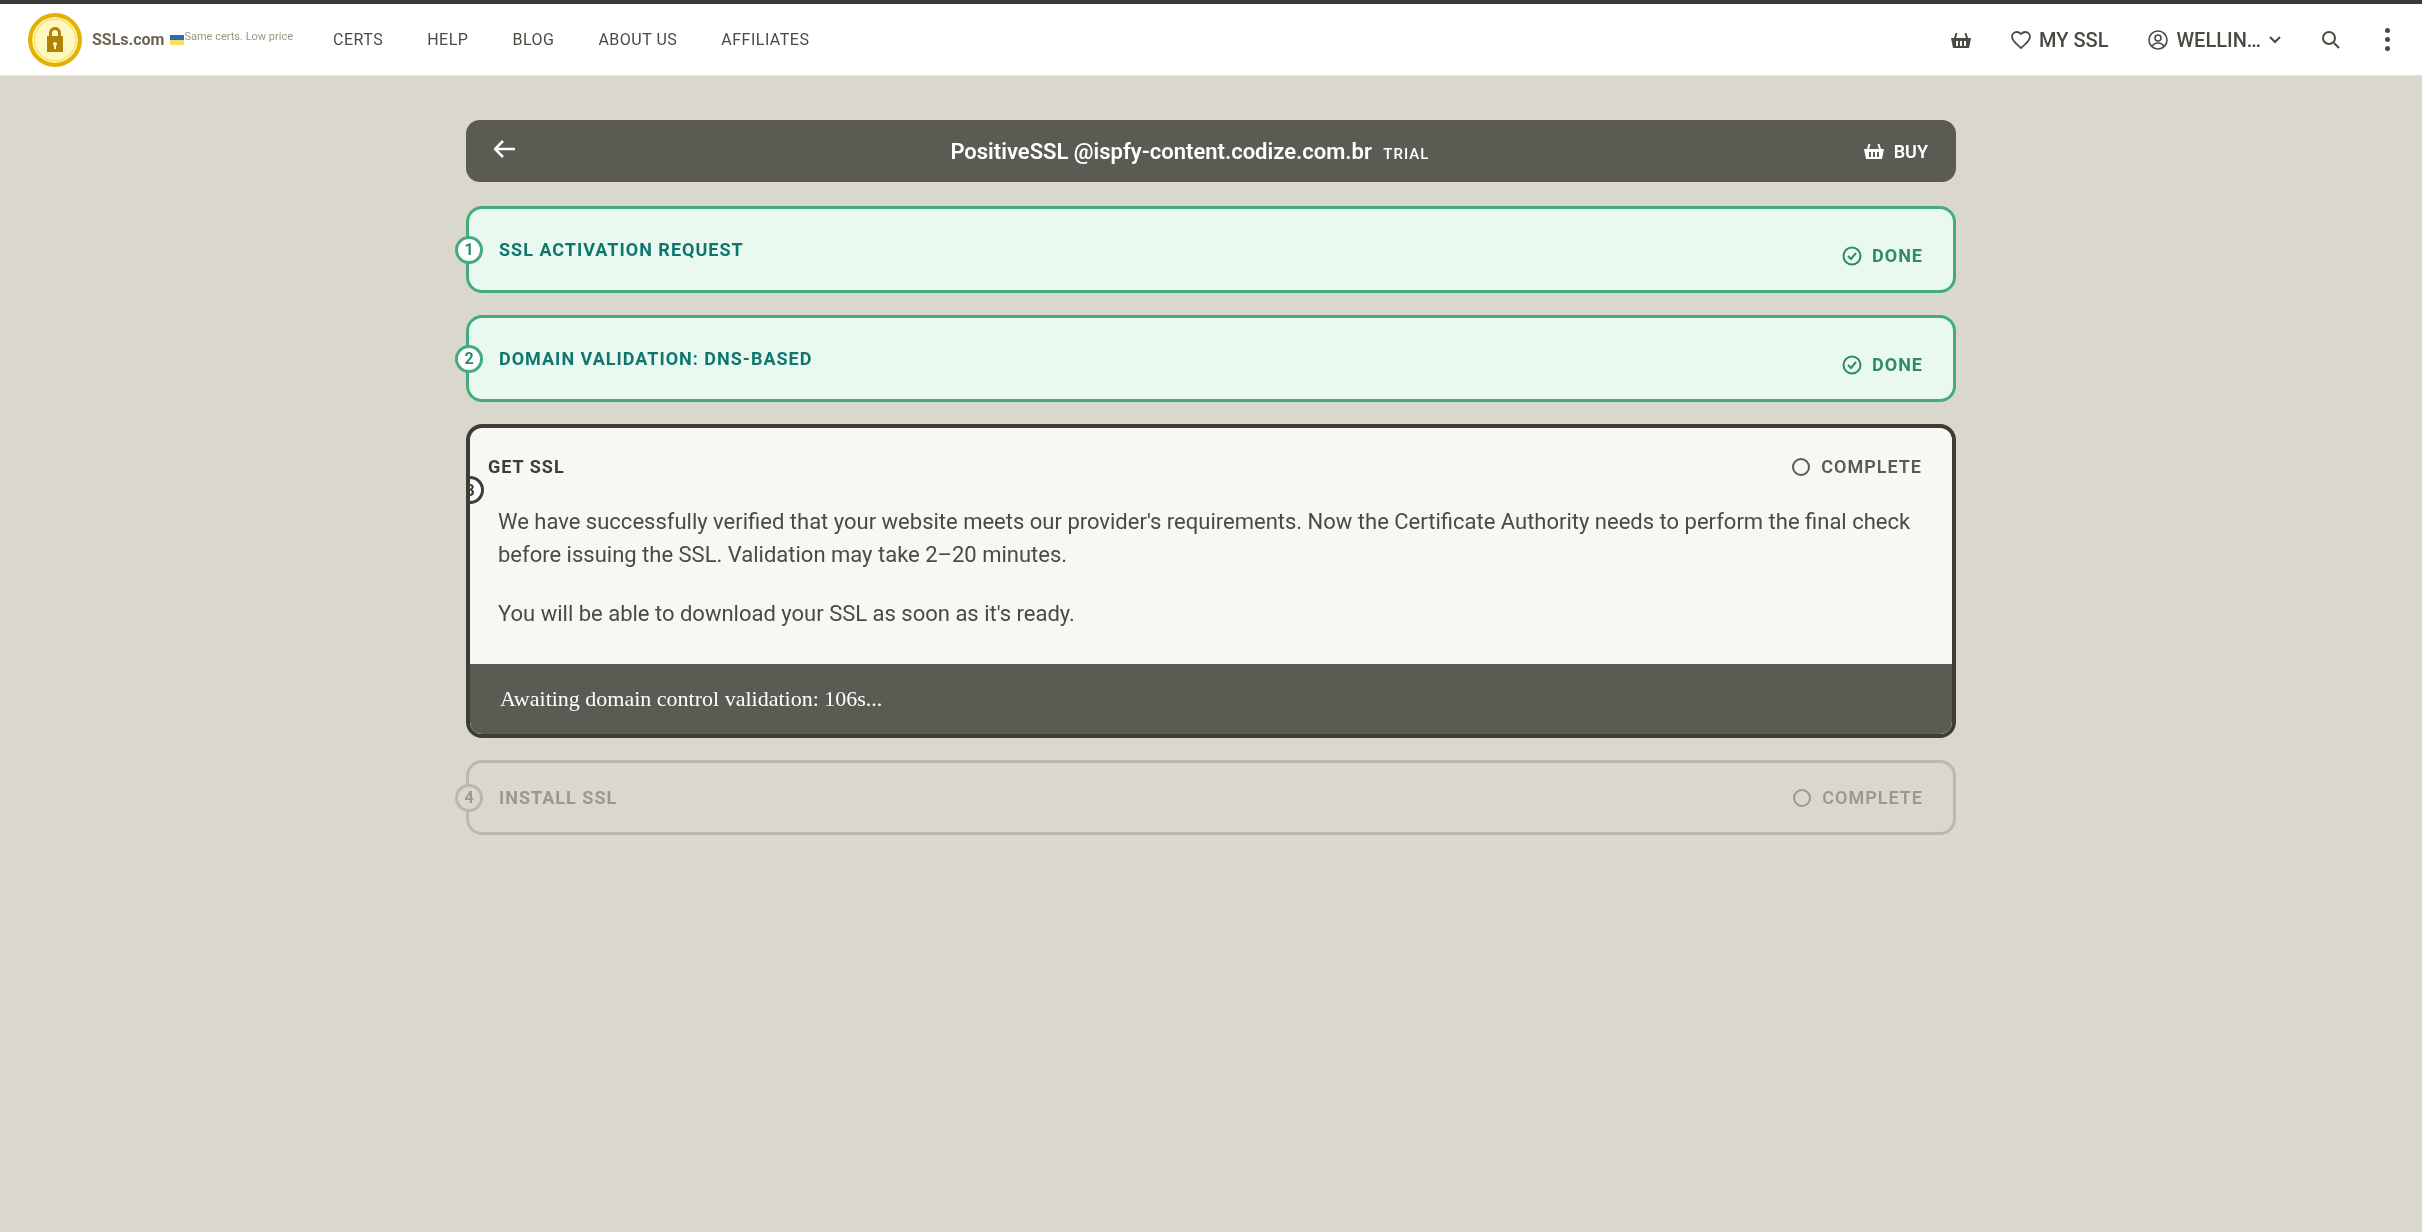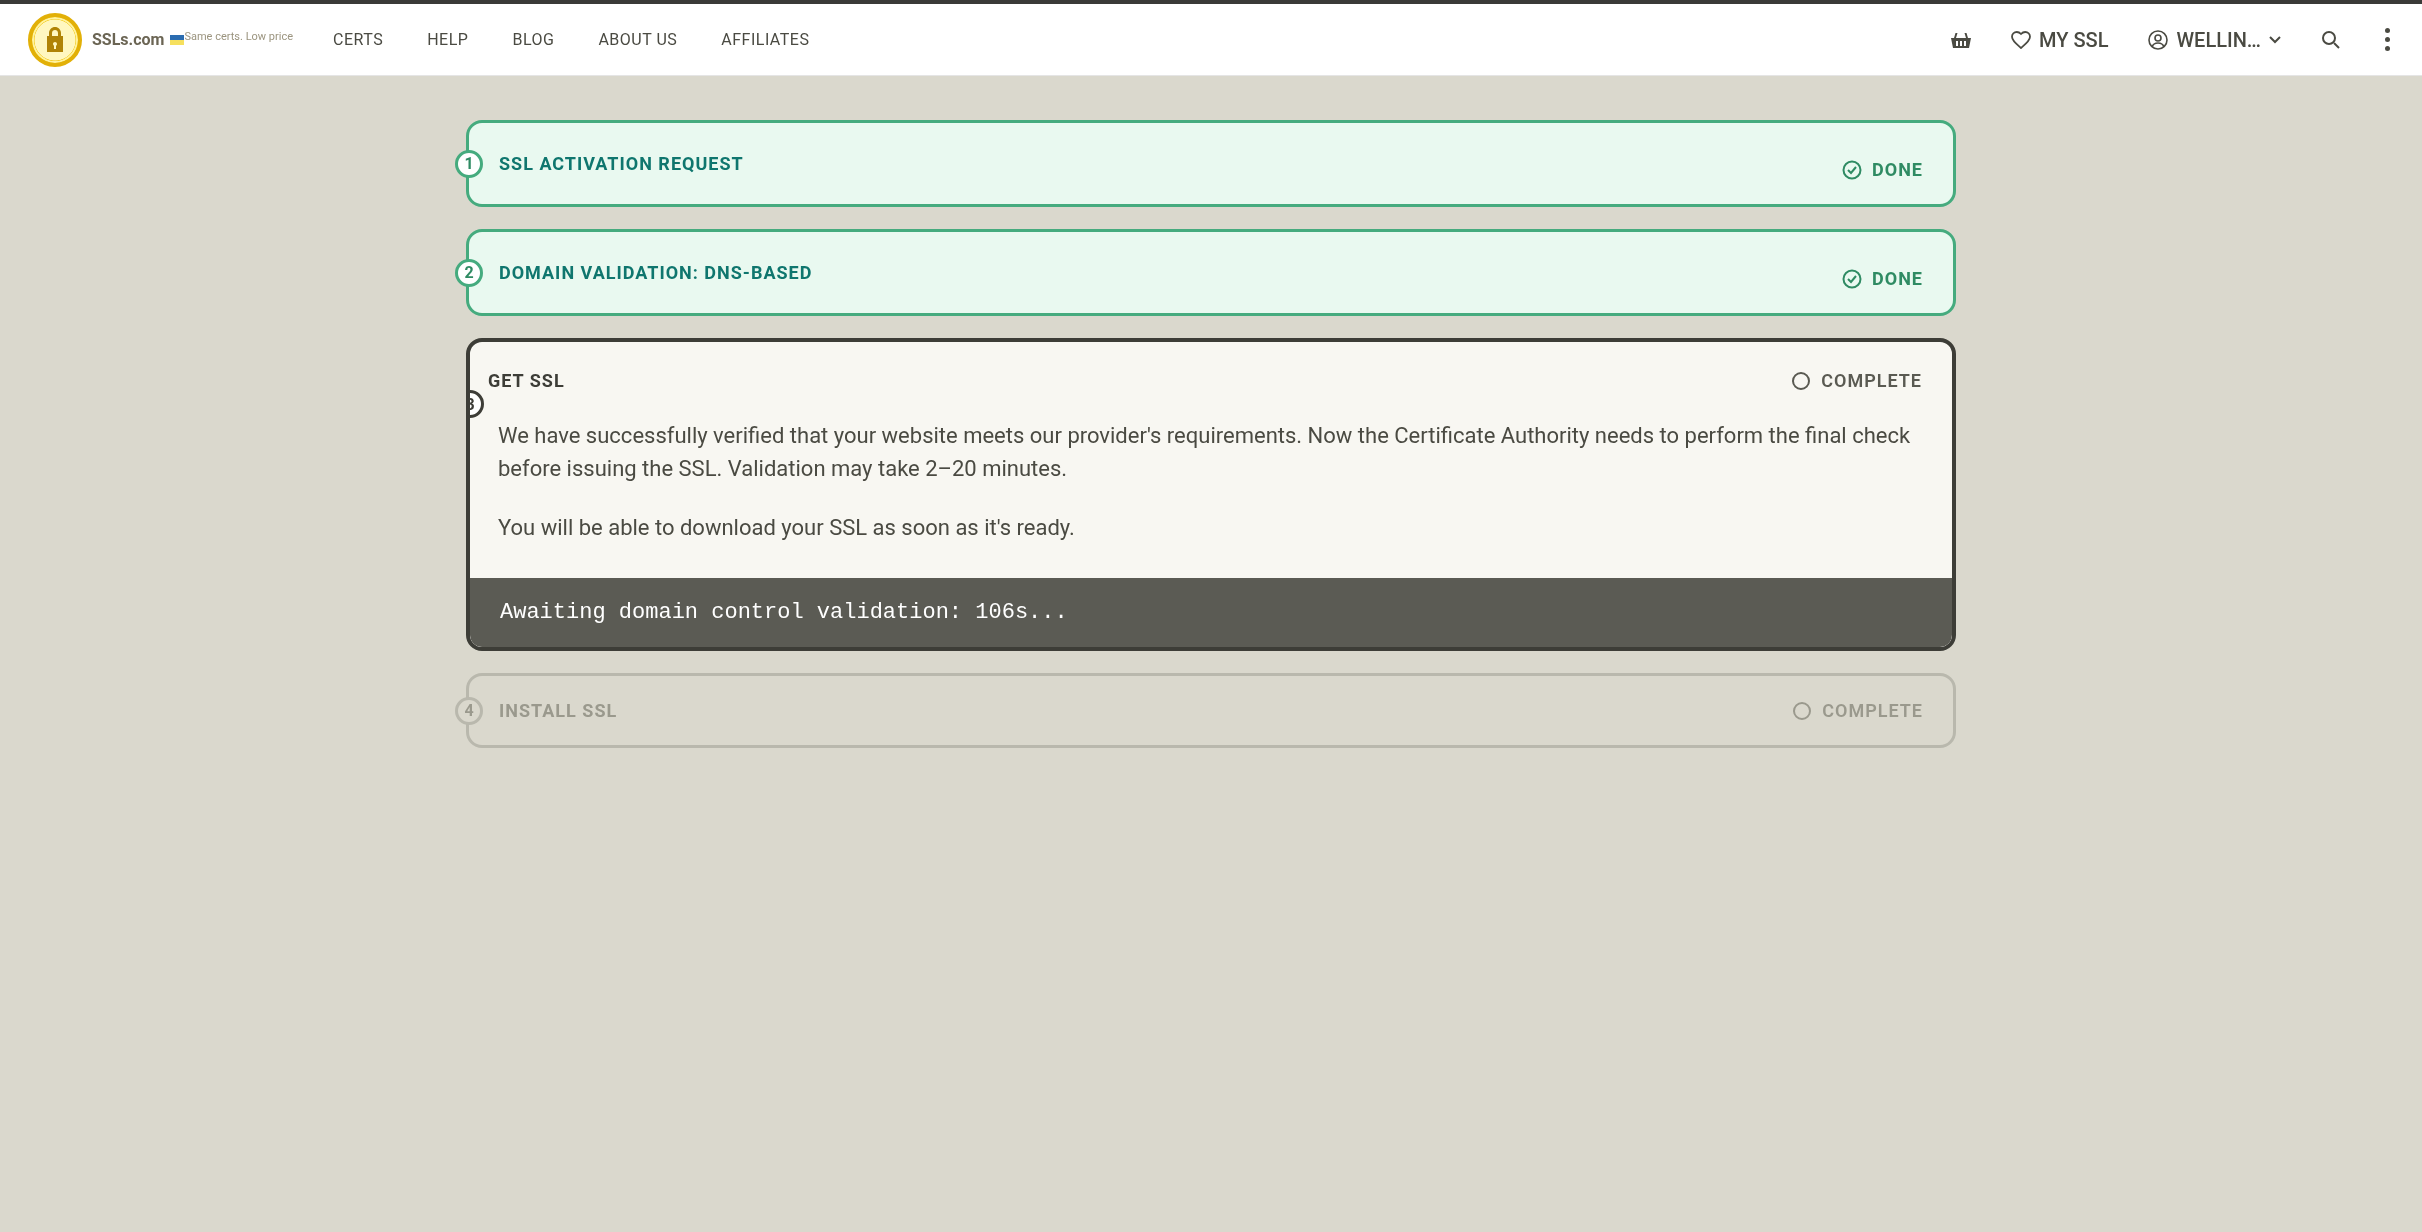--- a/index.html
+++ b/index.html
@@ -79,21 +79,21 @@
   }
   .step.active .num { border:3px solid #3d3d37; color:#3d3d37; top:62px; }
   .step.active .head { display:flex; justify-content:space-between; align-items:center; padding: 28px 30px 0 18px; }
   .step.active .head .label { color:#3d3d37; font-weight:700; font-size:18px; letter-spacing:1px; }
   .step.active .head .status { display:flex; align-items:center; gap:10px; color:#5a5a52; font-weight:600; font-size:18px; letter-spacing:1px;}
   .step.active .body { padding: 28px 30px 34px 28px; color:#4a4a42; font-size:22px; line-height:1.5; }
   .step.active .body p { margin-bottom: 26px; }
   .step.active .body p:last-child { margin-bottom: 0; }
   .step.active .foot {
     background:#5b5b54; color:#fff; padding: 22px 30px;
-    font-family: Liberation Mono, monospace; font-size:22px;
+    font-family: Liberation Serif, serif; font-size:22px;
     border-bottom-left-radius:12px; border-bottom-right-radius:12px;
   }
 
   .step.future {
     background: transparent;
     border: 3px solid #b9b8ad;
     padding: 24px 30px;
     display:flex; align-items:center; justify-content:space-between;
   }
   .step.future .num { border:3px solid #b9b8ad; color:#9a998d; background:#dad8cd; }
@@ -174,20 +174,41 @@
           <span></span>
           <span></span>
           <span></span>
         </span>
     </span>
   </div>
 </header>
 
 <div class="page">
 
+  <div class="titlebar">
+    <span class="back">
+      <span class="icon">
+        <svg width="22" height="18" viewBox="0 0 22 18">
+            <path d="M9 1L1 9l8 8M1 9h20" fill="none" stroke="#fff" stroke-width="2.5"></path>
+          </svg>
+      </span>
+    </span>
+    <span class="center">
+      <span>PositiveSSL @ispfy-content.codize.com.br</span>
+      <span class="trial">TRIAL</span>
+    </span>
+    <span class="buy">
+      <span class="icon">
+        <svg width="20" height="18" viewBox="0 0 20 18">
+            <path d="M3 7l1.5-5h2L5 7h10L13.5 2h2L17 7h3l-2 10H2L0 7h3zm2 3v5h2v-5H5zm4 0v5h2v-5H9zm4 0v5h2v-5h-2z" fill="#fff"></path>
+          </svg>
+      </span>
+      <span>BUY</span>
+    </span>
+  </div>
 
   <div class="step done">
     <span class="num">1</span>
     <span class="label">SSL ACTIVATION REQUEST</span>
     <span class="status">
       <span class="icon">
         <svg width="20" height="20" viewBox="0 0 20 20">
             <circle cx="10" cy="10" r="8.5" fill="none" stroke="#2f8b63" stroke-width="2"></circle>
             <path d="M6 10l3 3 5-6" fill="none" stroke="#2f8b63" stroke-width="2"></path>
           </svg>

